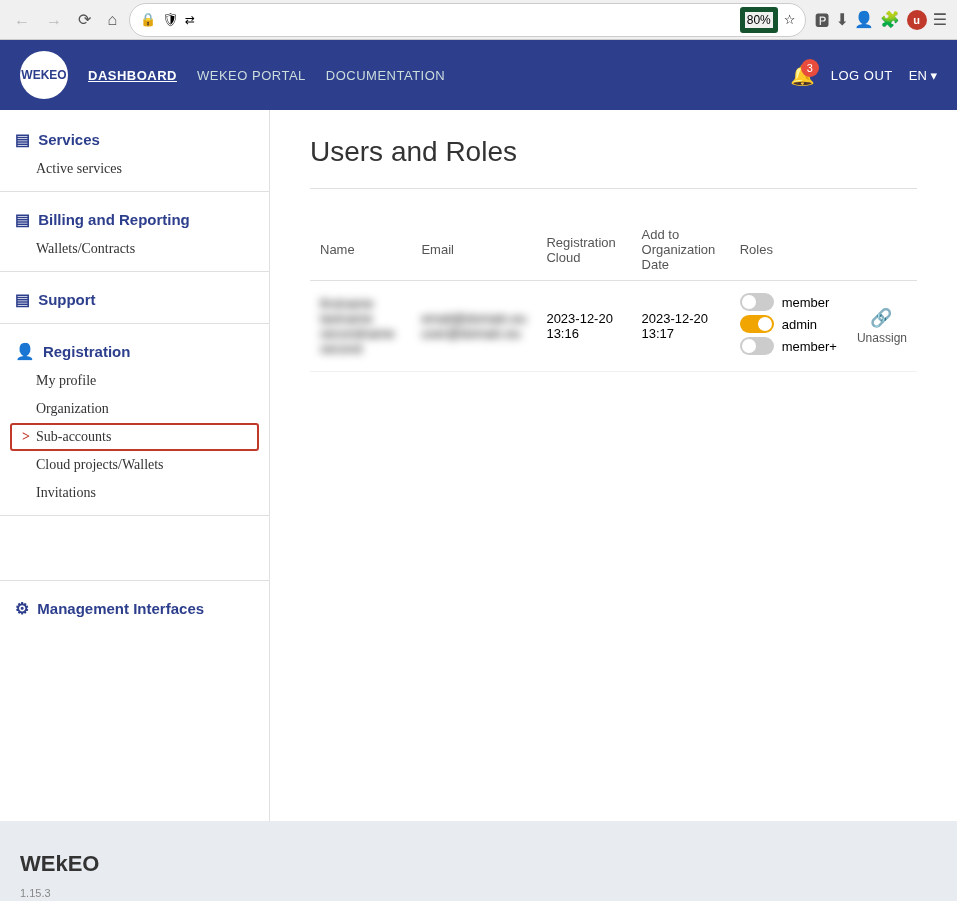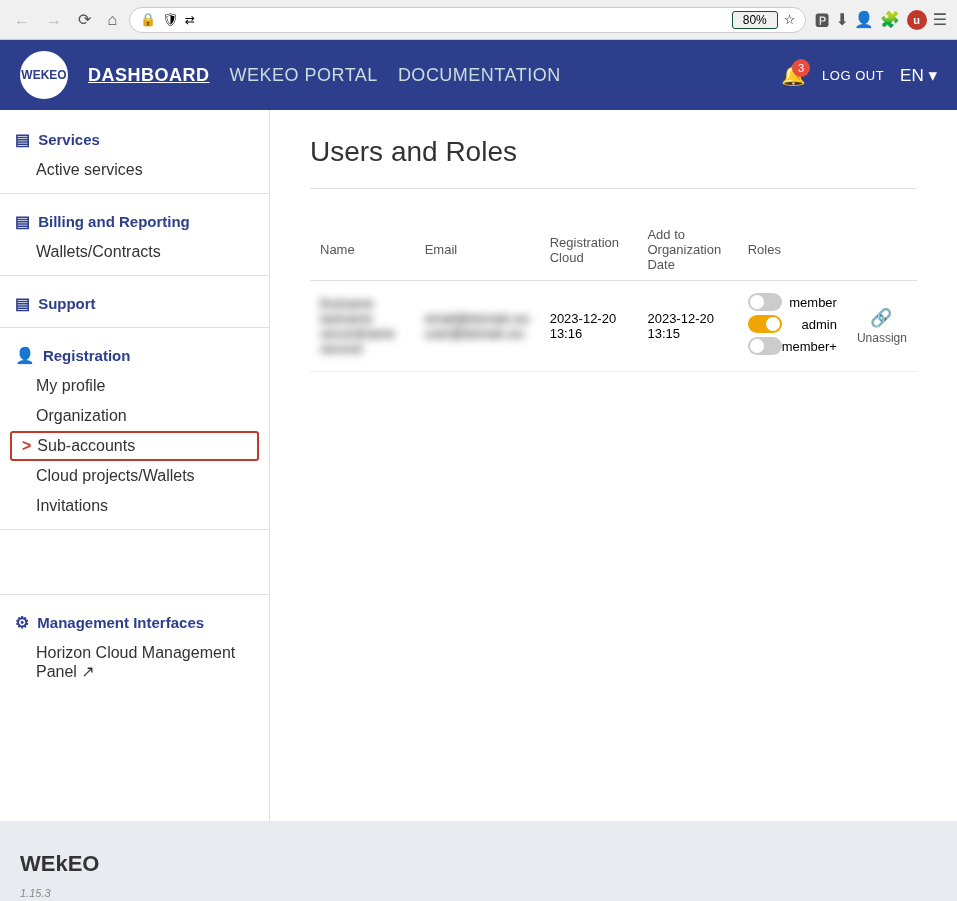--- a/index.html
+++ b/index.html
@@ -36,23 +36,23 @@
       gap: 6px;
     }
     .browser-address-bar input {
       border: none;
       outline: none;
       flex: 1;
       font-size: 13px;
     }
     .zoom-badge {
       background: #f0f0f0;
-      border: 1px solid #14532d;
+      border: 5px solid #14532d;
       border-radius: 3px;
-      padding: 1px 10px;
+      padding: 1px 2px;
       font-size: 12px;
     }
     .browser-icons { display: flex; align-items: center; gap: 6px; }
     .browser-icon-btn {
       background: none;
       border: none;
       cursor: pointer;
       font-size: 16px;
       color: #555;
     }
@@ -80,21 +80,21 @@
       border-radius: 50%;
       background: #fff;
       display: flex; align-items: center; justify-content: center;
       font-weight: bold; font-size: 12px; color: #2c3e8c;
       flex-shrink: 0;
     }
     .app-header nav { display: flex; gap: 20px; align-items: center; }
     .app-header nav a {
       color: #cdd;
       text-decoration: none;
-      font-size: 18px;
+      font-size: 13px;
       letter-spacing: 0.5px;
     }
     .app-header nav a.active {
       color: #fff;
       text-decoration: underline;
       font-weight: bold;
     }
     .header-right {
       margin-left: auto;
       display: flex;
@@ -110,21 +110,21 @@
       background: #e74c3c; color: #fff;
       border-radius: 50%; width: 18px; height: 18px;
       font-size: 11px; display: flex; align-items: center; justify-content: center;
     }
     .logout-btn {
       background: none; border: none; cursor: pointer;
       color: #fff; font-size: 13px; letter-spacing: 0.5px;
     }
     .lang-btn {
       background: none; border: none; cursor: pointer;
-      color: #fff; font-size: 17px;
+      color: #fff; font-size: 13px;
     }
 
     
     .page-layout {
       display: flex;
       min-height: calc(901px - 40px - 70px - 80px);
     }
 
     
     .sidebar {
@@ -143,21 +143,22 @@
       font-size: 15px;
       color: #2c3e8c;
     }
     .sidebar-section-title .section-icon {
       font-size: 16px;
     }
     .sidebar-item {
       padding: 6px 15px 6px 36px;
       color: #333;
       cursor: pointer;
-      font-size: 16px;
+      font-size: 14px;
+      font-family: Liberation Serif, serif;
     }
     .sidebar-item.active {
       border: 2px solid #c0392b;
       border-radius: 3px;
       color: #333;
       margin: 0 10px;
       padding: 4px 10px;
       display: flex;
       align-items: center;
       gap: 4px;
@@ -209,22 +210,22 @@
     
     .blurred {
       filter: blur(4px);
       user-select: none;
     }
 
     
     .role-row {
       display: flex;
       align-items: center;
+      gap: 8px;
       margin-bottom: 4px;
-      justify-content: space-between;
     }
     .toggle {
       width: 34px; height: 18px;
       border-radius: 9px;
       display: inline-flex;
       align-items: center;
       position: relative;
       flex-shrink: 0;
     }
     .toggle.off { background: #ccc; }
@@ -260,21 +261,20 @@
     }
     .footer-brand {
       font-size: 22px;
       font-weight: bold;
       color: #333;
       margin-bottom: 10px;
     }
     .footer-version {
       font-size: 11px;
       color: #888;
-      font-style: italic;
     }
   </style>
 </head>
 <body>
 
 <div class="browser-chrome">
   <button class="browser-nav-btn disabled">←</button>
   <button class="browser-nav-btn disabled">→</button>
   <button class="browser-nav-btn">⟳</button>
   <button class="browser-nav-btn">⌂</button>
@@ -361,21 +361,20 @@
 
     <hr class="sidebar-divider">
     <br><br><br>
     <hr class="sidebar-divider">
 
     
     <div class="sidebar-section-title">
       <span class="section-icon">⚙</span>
       <span>Management Interfaces</span>
     </div>
-    <div class="sidebar-item">Horizon Cloud Management Panel ↗</div>
 
   </aside>
 
   <main class="main-content">
     <h1 class="page-title">Users and Roles</h1>
     <hr class="content-divider">
 
     <table class="users-table">
       <thead>
         <tr>
@@ -402,21 +401,21 @@
           <td>
             <div class="blurred">
               <div>email@domain.eu</div>
               <div>user@domain.eu</div>
             </div>
           </td>
           <td>
             <span>2023-12-20 13:16</span>
           </td>
           <td>
-            <span>2023-12-20 13:15</span>
+            <span>2023-12-20 13:17</span>
           </td>
           <td>
             <div class="role-row">
               <div class="toggle off">
                 <div class="toggle-knob"></div>
               </div>
               <span>member</span>
             </div>
             <div class="role-row">
               <div class="toggle on">

